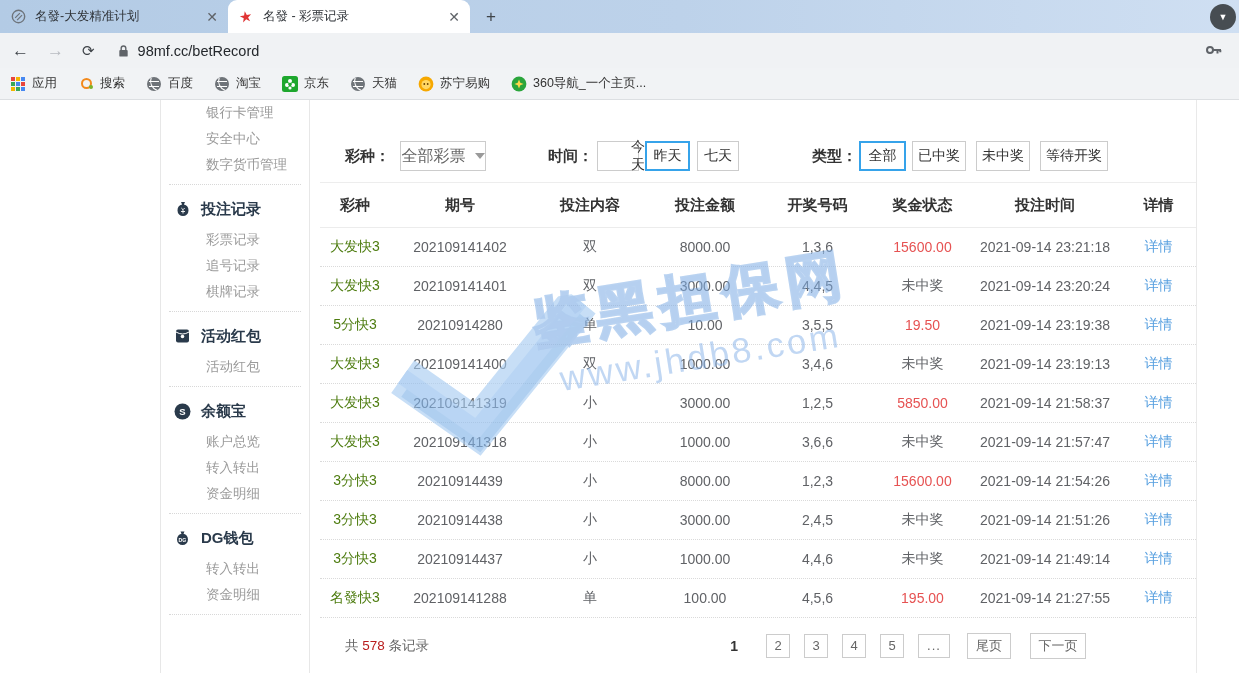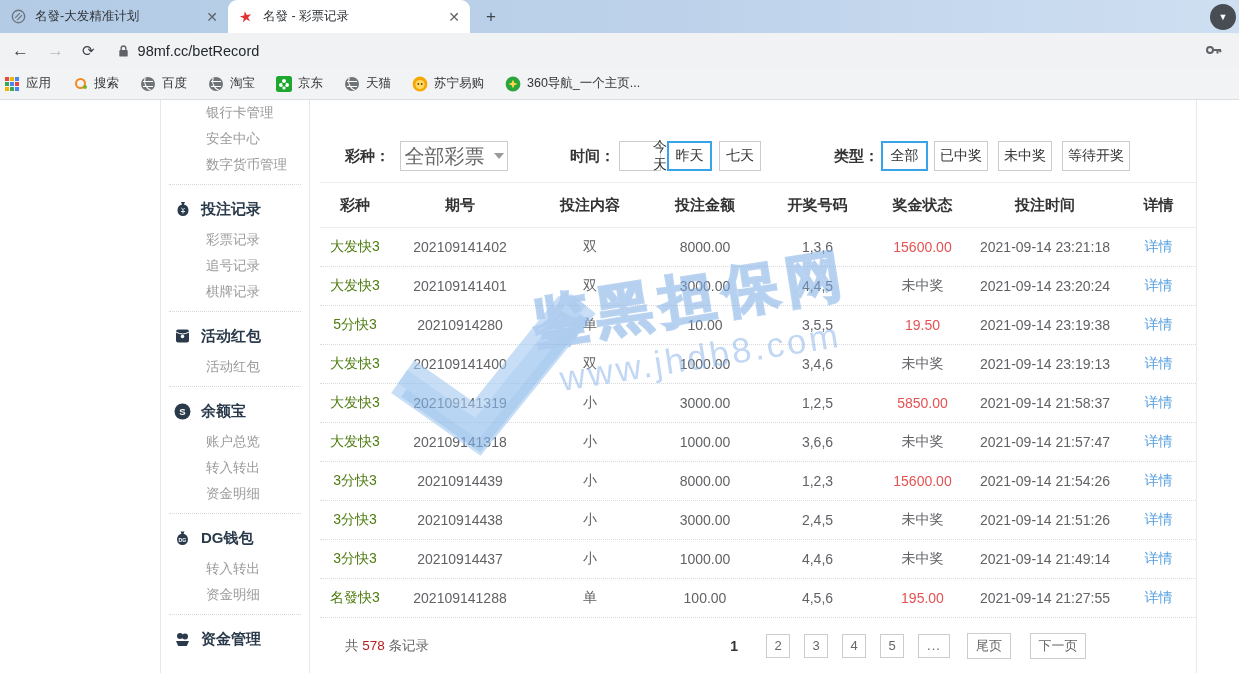--- a/index.html
+++ b/index.html
@@ -23,21 +23,21 @@
   .addressbar { position:absolute; left:0; top:33px; width:1239px; height:35px; background:#f0f2f4;
                 display:flex; align-items:center; }
   .nav-ico { font-size:17px; color:#3f4449; }
   .back { margin-left:12px; }
   .fwd { margin-left:18px; color:#b7bbc0; }
   .reload { margin-left:18px; font-size:15px; }
   .lockwrap { margin-left:22px; display:flex; align-items:center; }
   .urltext { margin-left:8px; font-size:14.5px; color:#24282c; }
   .keywrap { position:absolute; right:16px; top:9px; }
   .bookmarksbar { position:absolute; left:0; top:68px; width:1239px; height:32px; background:#f1f3f5;
-                  border-bottom:1px solid #dcdfe2; display:flex; align-items:center; padding-left:4px; }
+                  border-bottom:1px solid #dcdfe2; display:flex; align-items:center; padding-left:10px; }
   .bm-item { display:flex; align-items:center; margin-right:21px; }
   .bm-label { font-size:12.5px; color:#333; margin-left:6px; white-space:nowrap; }
   .bm-ico { width:16px; height:16px; display:flex; align-items:center; justify-content:center; }
   .apps-grid { display:grid; grid-template-columns:repeat(3,4px); grid-template-rows:repeat(3,4px); gap:1px; }
   .apps-grid i { display:block; }
   .ring360 { width:11px; height:11px; border:2.6px solid #f2891c; border-radius:50%; position:relative; }
   .ring360:after { content:""; position:absolute; right:-3px; bottom:-2px; width:4px; height:4px;
                    border-radius:50%; background:#7ab32a; }
 
   
@@ -50,22 +50,22 @@
                font-weight:bold; color:#2a3a4b; }
   .s-section .sic { width:17px; height:17px; margin-right:10px; display:flex; align-items:center; justify-content:center; }
   .s-div { border-top:1px dotted #d8d8d8; margin:6px 8px; height:0; }
 
   .main { position:absolute; left:320px; top:0; width:877px; height:573px; background:#fff;
           border-right:1px solid #e9e9e9; }
 
   .filters { height:83px; border-bottom:1px solid #ededed; display:flex; align-items:center; padding-top:30px; }
   .flabel { font-size:15px; font-weight:bold; color:#333; white-space:nowrap; }
   .l1 { margin-left:25px; } .l2 { margin-left:62px; } .l3 { margin-left:73px; }
-  .dropdown { margin-left:10px; width:108px; height:30px; border:1px solid #ccc; display:flex;
-              align-items:center; justify-content:center; color:#666; font-size:20px; background:#fff; }
+  .dropdown { margin-left:10px; width:86px; height:30px; border:1px solid #ccc; display:flex;
+              align-items:center; justify-content:center; color:#666; font-size:16px; background:#fff; }
   .caret { width:0; height:0; border-left:5px solid transparent; border-right:5px solid transparent;
            border-top:6px solid #9a9a9a; margin-left:9px; }
   .fbtn { height:30px; border:1px solid #ccc; background:#fff; font-size:14px; color:#333;
           display:flex; align-items:center; justify-content:center; }
   .fbtn.sel { border:2px solid #36a3ea; }
 
   .thead, .trow { display:grid; grid-template-columns:70px 140px 120px 110px 115px 95px 150px 77px;
                   align-items:center; text-align:center; }
   .thead { height:45px; font-size:15px; font-weight:bold; color:#333; border-bottom:1px solid #ececec; }
   .trow { height:39px; font-size:14px; color:#606266; border-bottom:1px dotted #dadada; }
@@ -277,30 +277,20 @@
             <svg width="17" height="17" viewBox="0 0 17 17">
               <path d="M6.5 1.5 h4 l-1 2.3 a6 6 0 0 1 4.5 5.7 a5.5 5.5 0 0 1 -11 0 a6 6 0 0 1 4.5 -5.7 Z" fill="#2a3a4b"></path>
               <text x="8.5" y="12" font-size="5.2" font-weight="bold" fill="#fff" text-anchor="middle" font-family="Liberation Sans,sans-serif">DG</text>
             </svg>
           </span>
           <span class="sidebar-section-label">DG钱包</span>
         </div>
         <div class="s-sub">转入转出</div>
         <div class="s-sub">资金明细</div>
         <div class="s-div"></div>
-        <div class="s-section">
-          <span class="sic">
-            <svg width="17" height="15" viewBox="0 0 17 15">
-              <circle cx="6" cy="4" r="3" fill="#2a3a4b"></circle>
-              <circle cx="11" cy="4.6" r="3" fill="#2a3a4b"></circle>
-              <path d="M2 9 h13 l-2.2 5 h-8.6 Z" fill="#2a3a4b"></path>
-            </svg>
-          </span>
-          <span class="sidebar-section-label">资金管理</span>
-        </div>
       </aside>
 
     <main class="main">
 
       <div class="filters">
         <span class="flabel l1">彩种：</span>
         <div class="dropdown">
           <span>全部彩票</span>
           <span class="caret"></span>
         </div>

